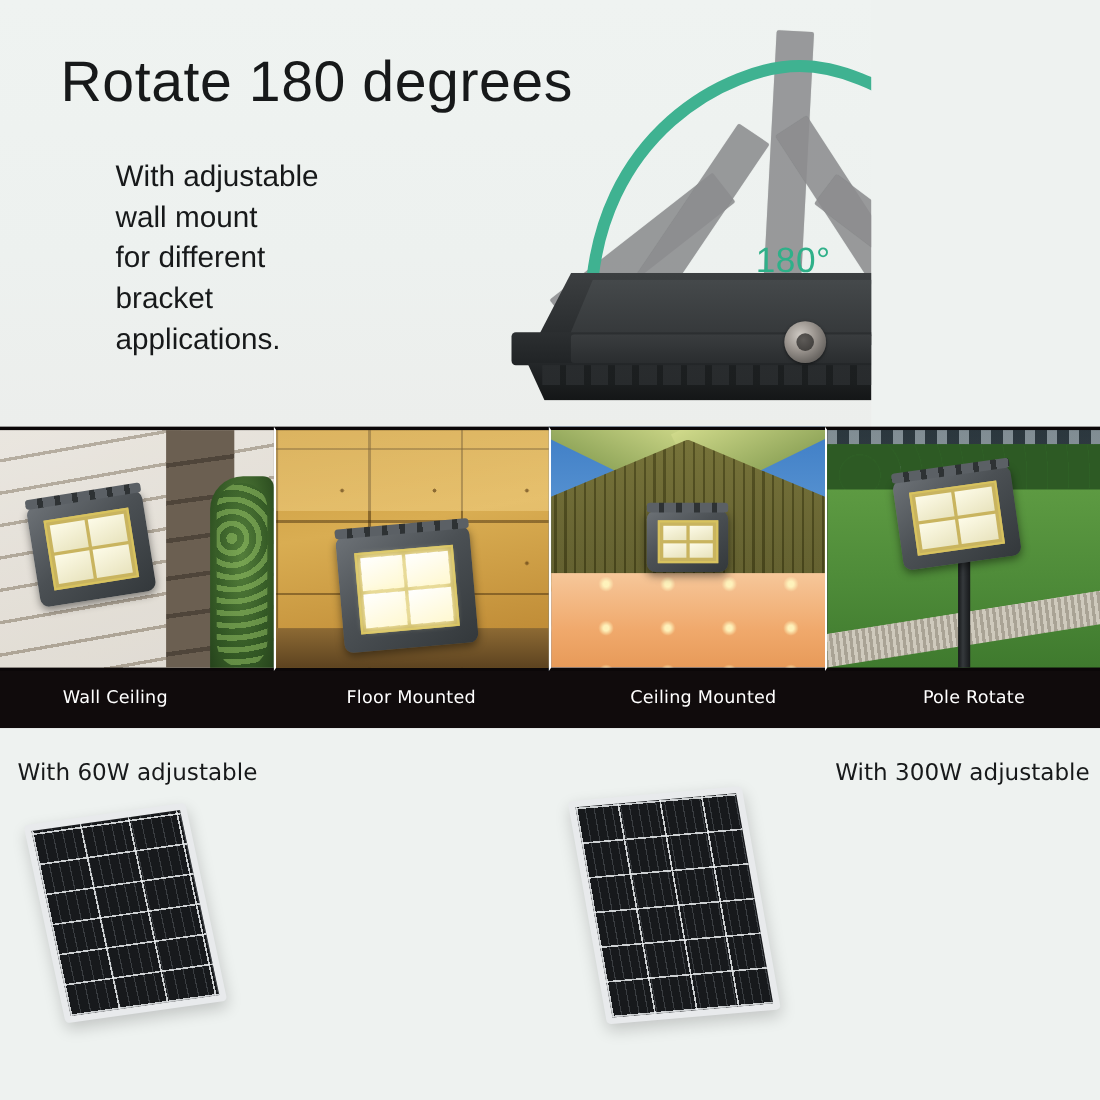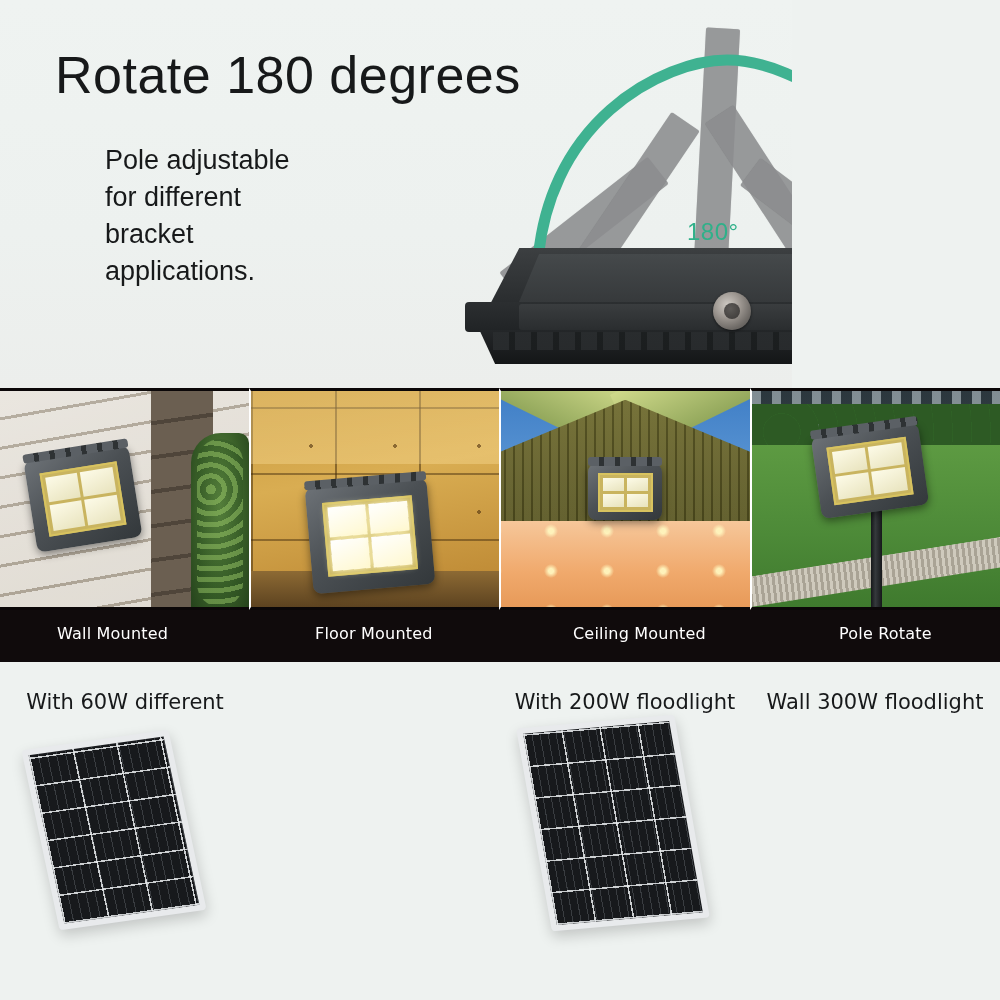--- a/index.html
+++ b/index.html
@@ -26,21 +26,21 @@
   .bar { position:absolute; background:#8c8d8f; opacity:.88;
          border-radius:2px; box-shadow:0 0 1px rgba(0,0,0,.2); }
   .bar.b-left   { width:34px; height:188px; left:38px;  top:88px;  transform:rotate(52deg);  transform-origin:50% 100%; }
   .bar.b-dleft  { width:34px; height:196px; left:104px; top:78px;  transform:rotate(34deg);  transform-origin:50% 100%; }
   .bar.b-mid    { width:34px; height:250px; left:238px; top:18px;  transform:rotate(3deg);   transform-origin:50% 100%; }
   .bar.b-dright { width:34px; height:200px; left:356px; top:72px;  transform:rotate(-33deg); transform-origin:50% 100%; }
   .bar.b-right  { width:34px; height:190px; left:430px; top:86px;  transform:rotate(-53deg); transform-origin:50% 100%; }
 
   .arcsvg { position:absolute; left:0; top:0; width:545px; height:378px; }
 
-  .deg-label { position:absolute; left:232px; top:208px; font-size:24px; color:#2fb089;
+  .deg-label { position:absolute; left:232px; top:208px; font-size:32px; color:#2fb089;
                font-weight:400; letter-spacing:0.5px; }
 
   
   .fl { position:absolute; left:10px; top:234px; width:530px; height:128px; }
   .fl-back { position:absolute; left:20px; top:4px; width:490px; height:66px;
              background:linear-gradient(180deg,#3c3f41 0%,#303335 55%,#26292b 100%);
              border-radius:14px 14px 4px 4px;
              clip-path: polygon(7% 0%, 93% 0%, 100% 100%, 0% 100%); }
   .fl-face { position:absolute; left:48px; top:10px; width:434px; height:52px;
              background:linear-gradient(180deg,#45494b 0%,#35383a 100%);
@@ -182,21 +182,22 @@
 </head>
 <body>
 
 <div class="page">
 
   <section class="hero">
 
     <h1 class="hero-title">Rotate 180 degrees</h1>
 
     <div class="hero-sub">
-      <div>Pole adjustable</div>
+      <div>With adjustable</div>
+      <div>wall mount</div>
       <div>for different</div>
       <div>bracket</div>
       <div>applications.</div>
     </div>
 
     <div class="diagram">
 
       <div class="bar b-left"></div>
       <div class="bar b-dleft"></div>
       <div class="bar b-mid"></div>
@@ -291,55 +292,51 @@
             <i></i>
             <i></i>
             <i></i>
           </div>
       </div>
     </figure>
 
   </section>
 
   <div class="labelbar">
-    <span class="lb lb0">Wall Mounted</span>
+    <span class="lb lb0">Wall Ceiling</span>
     <span class="lb lb1">Floor Mounted</span>
     <span class="lb lb2">Ceiling Mounted</span>
     <span class="lb lb3">Pole Rotate</span>
   </div>
 
   <section class="panels-sec">
 
     <div class="pcell pc0">
-      <div class="cap">With  60W different</div>
+      <div class="cap">With  60W adjustable</div>
       <div class="sp sp0">
         <div class="frame"></div>
         <div class="glass">
             <div class="grid"></div>
           </div>
       </div>
       <div class="sp leg leg0"></div>
     </div>
 
     <div class="pcell pc1">
       <div class="sp sp1">
         <div class="frame"></div>
         <div class="glass">
             <div class="grid"></div>
           </div>
       </div>
       <div class="sp leg leg1a"></div>
       <div class="sp leg leg1b"></div>
     </div>
 
-    <div class="pcell pc2">
-      <div class="cap">With 200W floodlight</div>
-
-    </div>
 
     <div class="pcell pc3">
-      <div class="cap">Wall 300W floodlight</div>
+      <div class="cap">With 300W adjustable</div>
 
     </div>
 
   </section>
 
 </div>
 
 </body></html>

